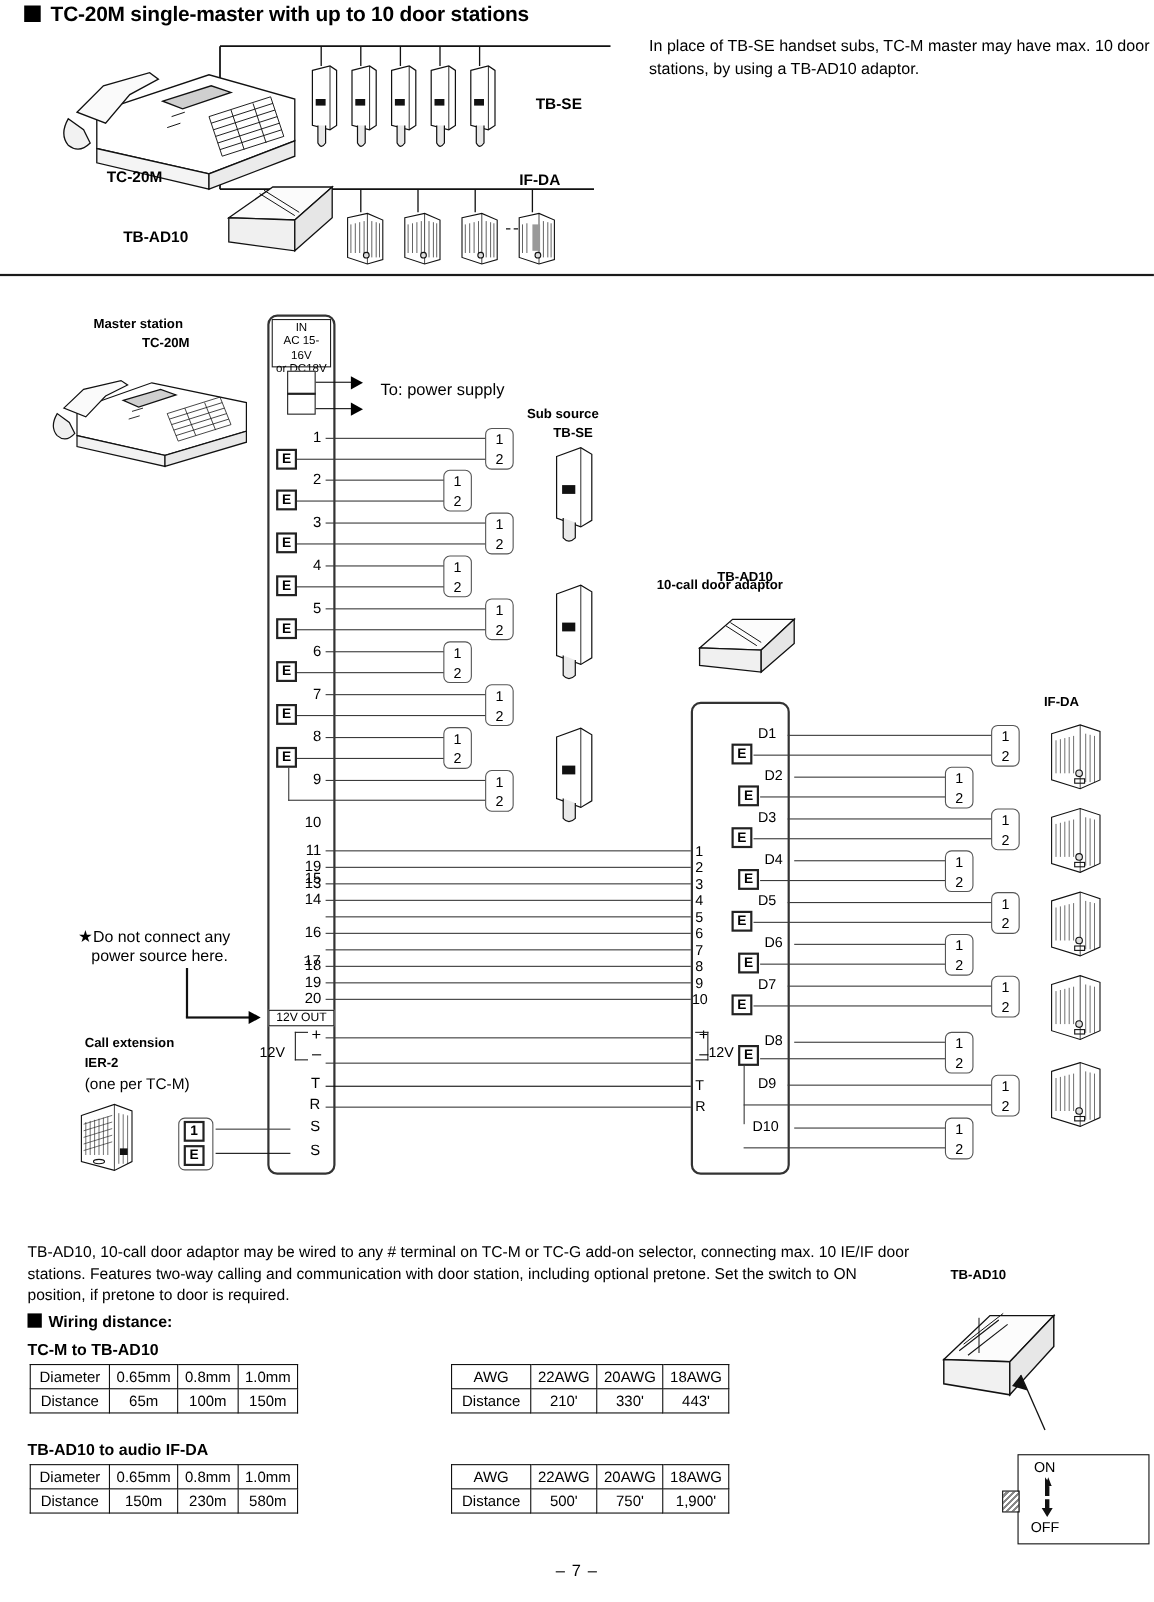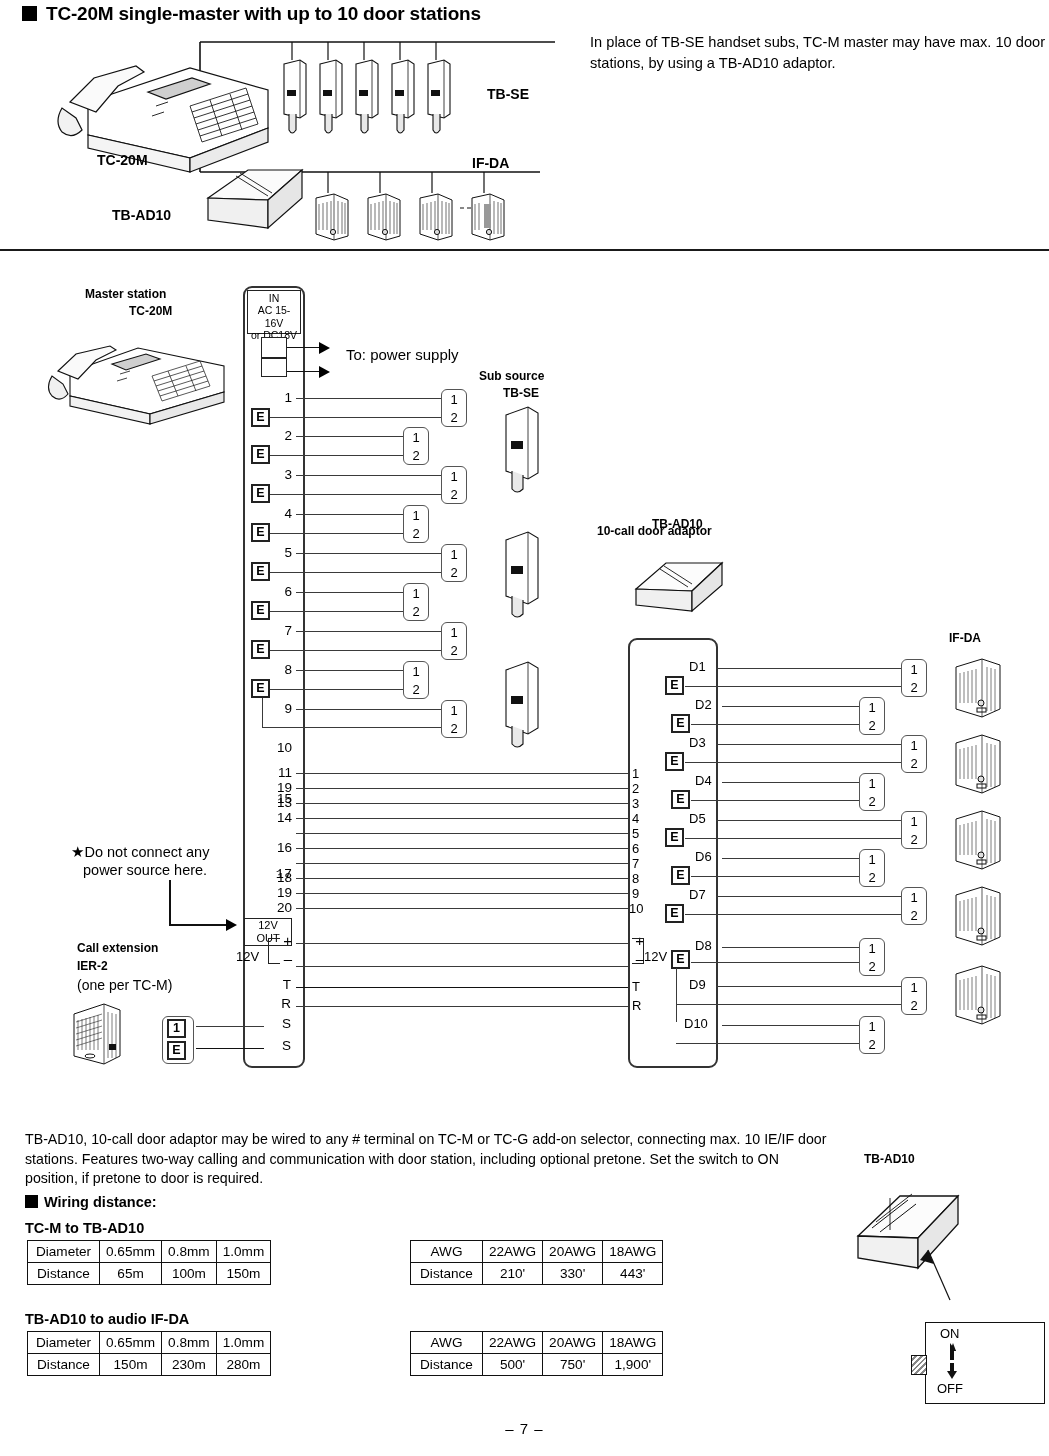--- a/index.html
+++ b/index.html
@@ -453,21 +453,21 @@
   <div class="abs tnum" style="left:262px; top:867px; width:30px;font-family:Liberation Mono, monospace;">17</div>
   <div class="abs wire" style="left:296px; top:863px; width:332px;"></div>
   <div class="abs tnum" style="left:262px; top:870px; width:30px;">18</div>
   <div class="abs wire" style="left:296px; top:878px; width:332px;"></div>
   <div class="abs tnum" style="left:262px; top:885px; width:30px;">19</div>
   <div class="abs wire" style="left:296px; top:893px; width:332px;"></div>
   <div class="abs tnum" style="left:262px; top:900px; width:30px;">20</div>
   <div class="abs wire" style="left:296px; top:908px; width:332px;"></div>
 </div>
 
-<div class="abs outbox" style="left:244px; top:918px; width:48px;">12V OUT</div>
+<div class="abs outbox" style="left:244px; top:918px; width:60px;">12V OUT</div>
 <div class="abs tiny" style="left:236px; top:949px; font-size:13px;"><span>12V</span></div>
 <div class="abs" style="left:268px; top:938px; width:12px; height:26px; border-left:1.4px solid #222; border-top:1.4px solid #222; border-bottom:1.4px solid #222;"></div>
 <div class="abs tnum" style="left:278px; top:932px; width:14px; font-size:15px;">+</div>
 <div class="abs tnum" style="left:278px; top:950px; width:14px; font-size:15px;">–</div>
 <div class="abs wire" style="left:296px; top:943px; width:332px;"></div>
 <div class="abs wire" style="left:296px; top:966px; width:332px;"></div>
 
 <div class="abs tnum" style="left:265px; top:977px; width:26px;">T</div>
 <div class="abs wire-dark" style="left:296px; top:987px; width:332px;"></div>
 <div class="abs tnum" style="left:265px; top:996px; width:26px;">R</div>
@@ -788,21 +788,21 @@
       <tr>
     <td class="hd">Diameter</td>
     <td>0.65mm</td>
     <td>0.8mm</td>
     <td>1.0mm</td>
   </tr>
   <tr>
     <td class="hd">Distance</td>
     <td>150m</td>
     <td>230m</td>
-    <td>280m</td>
+    <td>580m</td>
   </tr>
 </tbody>
   </table>
 
 <table class="wt abs" style="left:410px; top:1331px;">
   <tbody>
       <tr>
     <td class="hd">AWG</td>
     <td>22AWG</td>
     <td>20AWG</td>

